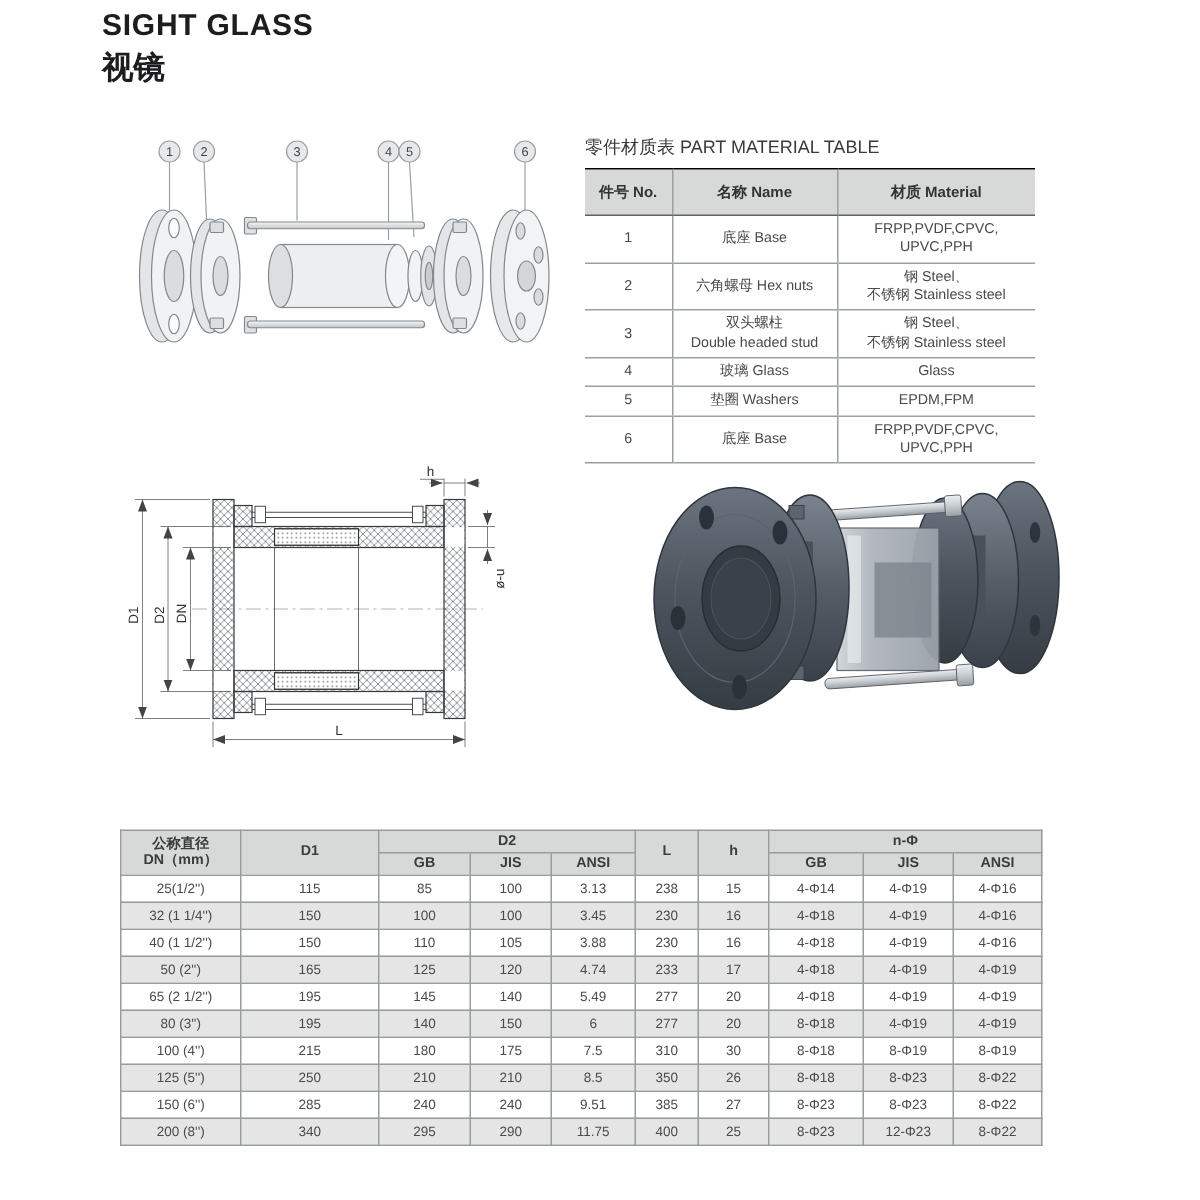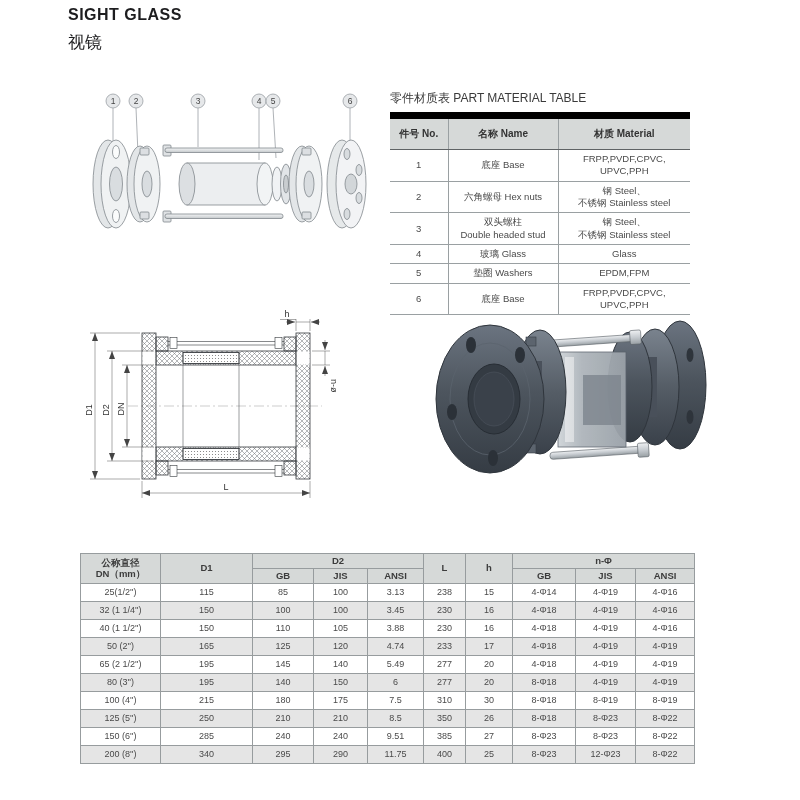--- a/index.html
+++ b/index.html
@@ -1,31 +1,31 @@
 <!DOCTYPE html>
 <html><head>
 <meta charset="utf-8">
 <style>
   html,body{margin:0;padding:0;background:#fff;}
   body{font-family:"Liberation Sans", sans-serif; color:#333;}
   #page{position:relative;width:800px;height:800px;background:#fff;overflow:hidden;}
 
-  .title{position:absolute;left:68px;top:6px;font-size:16px;font-weight:bold;color:#1d1d1f;letter-spacing:.5px;}
-  .title-zh{position:absolute;left:68px;top:31px;font-size:17px;font-weight:normal;color:#1d1d1f;}
+  .title{position:absolute;left:68px;top:6px;font-size:20px;font-weight:bold;color:#1d1d1f;letter-spacing:.5px;}
+  .title-zh{position:absolute;left:68px;top:31px;font-size:21px;font-weight:bold;color:#1d1d1f;}
 
   .section-label{position:absolute;font-size:12px;color:#3a3a3a;}
 
   
   #assembly{position:absolute;left:70px;top:92px;width:312px;height:162px;}
   .caption{position:absolute;left:70px;top:250px;width:312px;text-align:center;font-size:11px;color:#555;line-height:1.45;}
 
   
   .mat{position:absolute;left:390px;top:112px;width:300px;border-collapse:collapse;table-layout:fixed;}
   .mat th{background:#d6d9d8;font-size:10px;font-weight:bold;color:#333;padding:8px 2px;
-          border-top:7px solid #000000;border-bottom:1px solid #5f6365;text-align:center;}
+          border-top:1px solid #000000;border-bottom:1px solid #5f6365;text-align:center;}
   .mat td{font-size:9.5px;color:#4a4a4a;text-align:center;padding:3px 2px;line-height:1.3;
           border-bottom:1px solid #9aa0a2;}
   .mat th + th, .mat td + td{border-left:1px solid #9aa0a2;}
 
   
   #section-drawing{position:absolute;left:82px;top:306px;width:255px;height:210px;}
   #photo{position:absolute;left:408px;top:296px;width:300px;height:222px;}
 
   
   .dim{position:absolute;left:80px;top:553px;width:614px;border-collapse:collapse;table-layout:fixed;}

